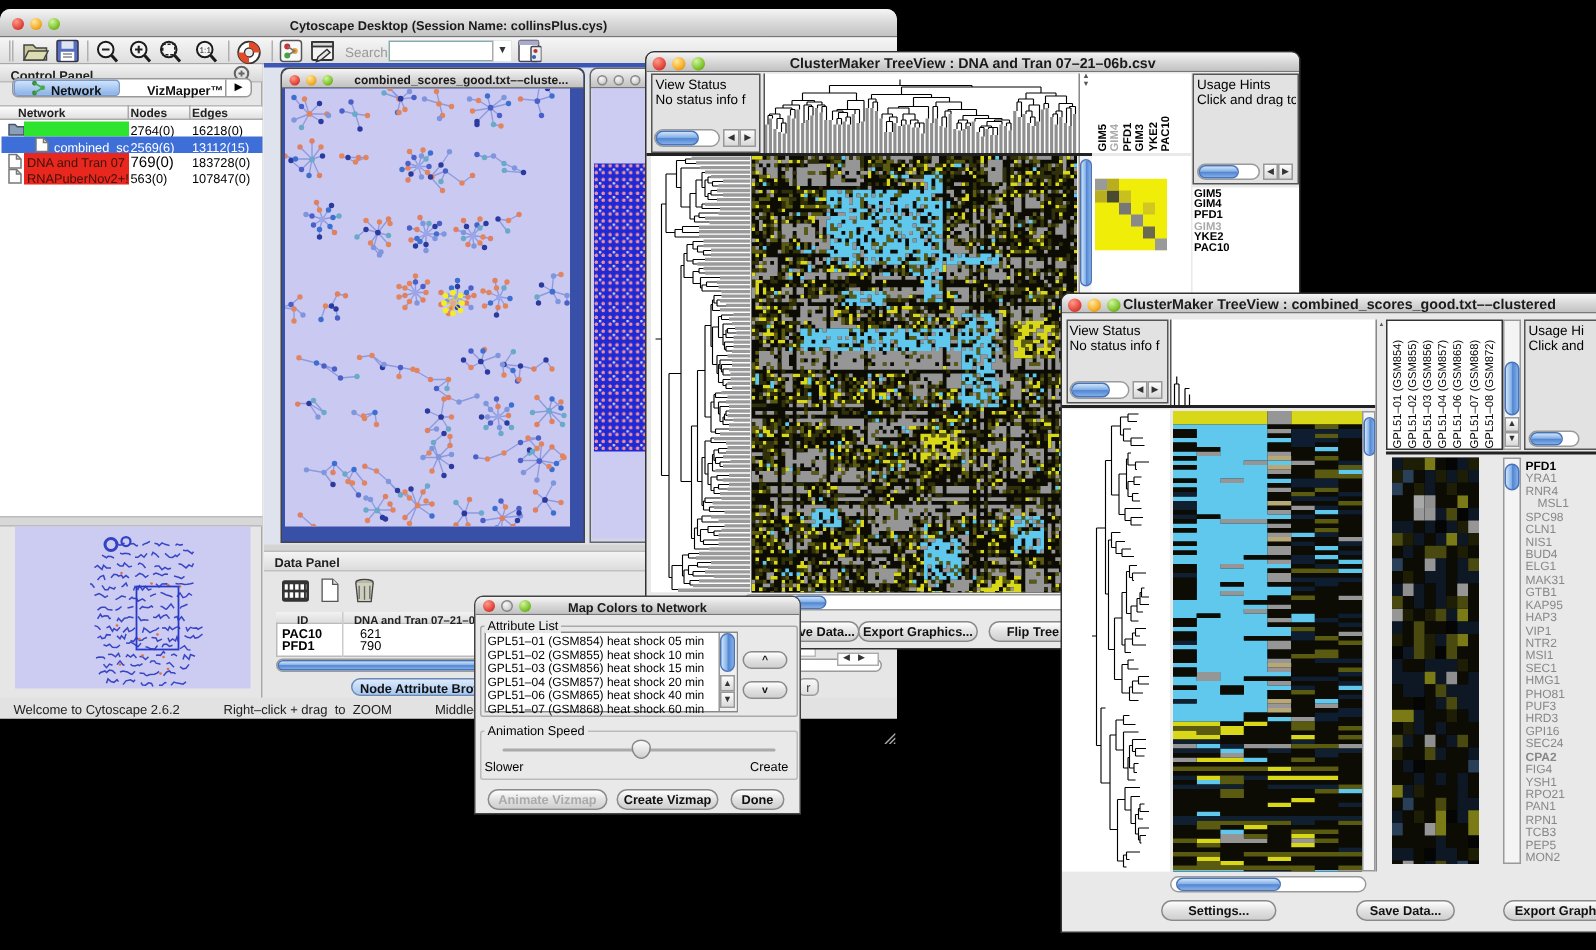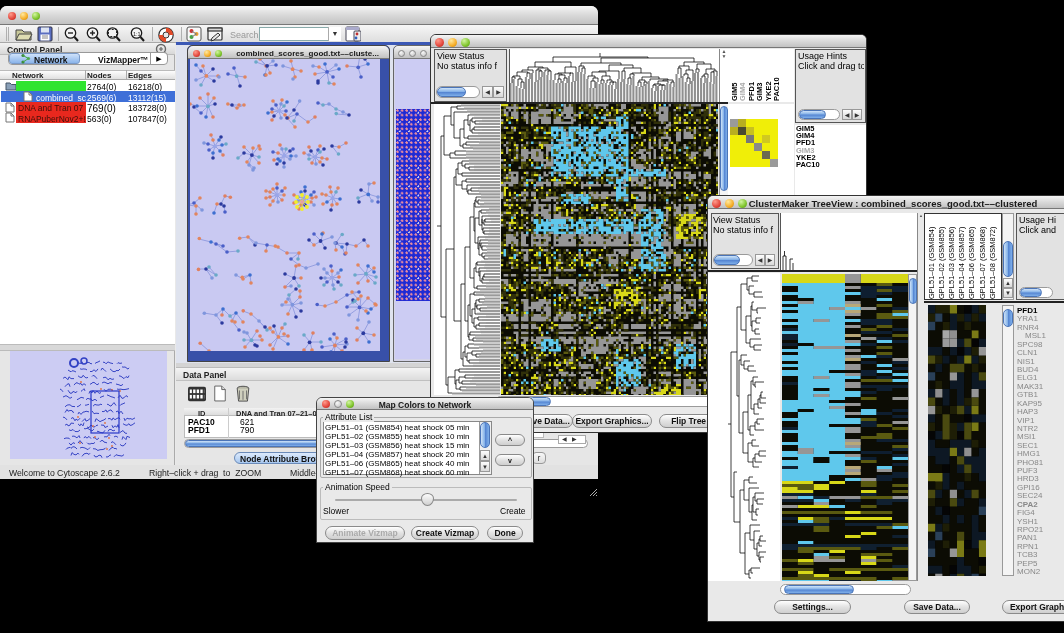--- a/index.html
+++ b/index.html
@@ -18,20 +18,21 @@
 .btn{position:absolute;background:linear-gradient(#ffffff,#e2e2e2 50%,#cfcfcf);border:1px solid #8a8a8a;border-radius:9px;text-align:center;color:#111;font-weight:bold;}
 .panelbox{position:absolute;background:#e4e4e4;border:1px solid #555;}
 .heat{position:absolute;overflow:hidden;background:#000;}
 svg{display:block}
 </style></head><body>
 <div class="win" style="left:0;top:6px;width:598px;height:473px;border-radius:7px 7px 0 0;background:#e9e9e9">
     <div class="tbar" style="height:19px"></div>
     <span class="lt r" style="left:8px;top:5.5px;width:8px;height:8px"></span>
     <span class="lt y" style="left:20px;top:5.5px;width:8px;height:8px"></span>
     <span class="lt g" style="left:32px;top:5.5px;width:8px;height:8px"></span>
+    <div class="ttext" style="top:6px;font-size:8.5px">Cytoscape Desktop (Session Name: collinsPlus.cys)</div>
     <div class="abs" style="left:0;top:19px;width:598px;height:18px;background:linear-gradient(#f6f6f6,#dedede);border-bottom:1px solid #a8a8a8"></div>
     <div class="abs" style="left:14px;top:20px">
       <svg width="19" height="16">
         <path d="M2 4h6l2 2h7v8H2z" fill="#c8c89a" stroke="#444"></path>
         <path d="M2 14l3-6h13l-3 6z" fill="#deddb2" stroke="#444"></path>
       </svg>
     </div>
     <div class="abs" style="left:37px;top:20px">
       <svg width="16" height="16">
         <rect x="1" y="1" width="14" height="14" rx="1" fill="#5a6ec0" stroke="#334"></rect>
@@ -693,20 +694,21 @@
     <span class="lt h" style="left:15px;top:3.5px;width:7px;height:7px"></span>
     <span class="lt h" style="left:26px;top:3.5px;width:7px;height:7px"></span>
     <div class="abs" style="left:1px;top:13px;width:38px;height:300px;background:#ccccf3"></div>
     <div class="abs" style="left:2px;top:63px;width:37px;height:192px;background:#1f2ad4;background-image:radial-gradient(circle at 1.5px 1.5px,#ec8f9e 1.05px,transparent 1.35px),radial-gradient(circle at 4px 4px,rgba(255,255,255,.8) .8px,transparent 1.1px);background-size:4.6px 4.6px,9.2px 9.2px"></div>
   </div>
 <div class="win" style="left:430px;top:34px;width:437px;height:399px;border:1px solid #333;border-radius:6px 6px 0 0;background:#e9e9e9">
     <div class="tbar" style="height:13px;border-radius:5px 5px 0 0"></div>
     <span class="lt r" style="left:4px;top:2.5px;width:9px;height:9px"></span>
     <span class="lt y" style="left:17px;top:2.5px;width:9px;height:9px"></span>
     <span class="lt g" style="left:30px;top:2.5px;width:9px;height:9px"></span>
+    <div class="ttext" style="top:2px;font-size:9.5px">ClusterMaker TreeView : DNA and Tran 07–21–06b.csv</div>
     <div class="panelbox" style="left:3px;top:14px;width:73px;height:53px;background:#e2e2e2"></div>
     <div class="abs" style="left:6px;top:16px;font-size:9px;color:#000">View Status</div>
     <div class="abs" style="left:6px;top:26px;font-size:9px;color:#000;white-space:nowrap;width:67px;overflow:hidden">No status info f</div>
     <div class="sb" style="left:5px;top:51px;width:44px;height:12px"></div>
     <div class="sbt" style="left:6px;top:52px;width:29px;height:10px"></div>
     <div class="arrbtn" style="left:51px;top:51px;width:11px;height:12px;line-height:11px">◀</div>
     <div class="arrbtn" style="left:62px;top:51px;width:11px;height:12px;line-height:11px">▶</div>
     <div class="abs" style="left:78px;top:14px;width:209px;height:53px;border-left:1px solid #555">
       <svg width="209" height="53">
         <rect width="209" height="53" fill="#fff"></rect>

